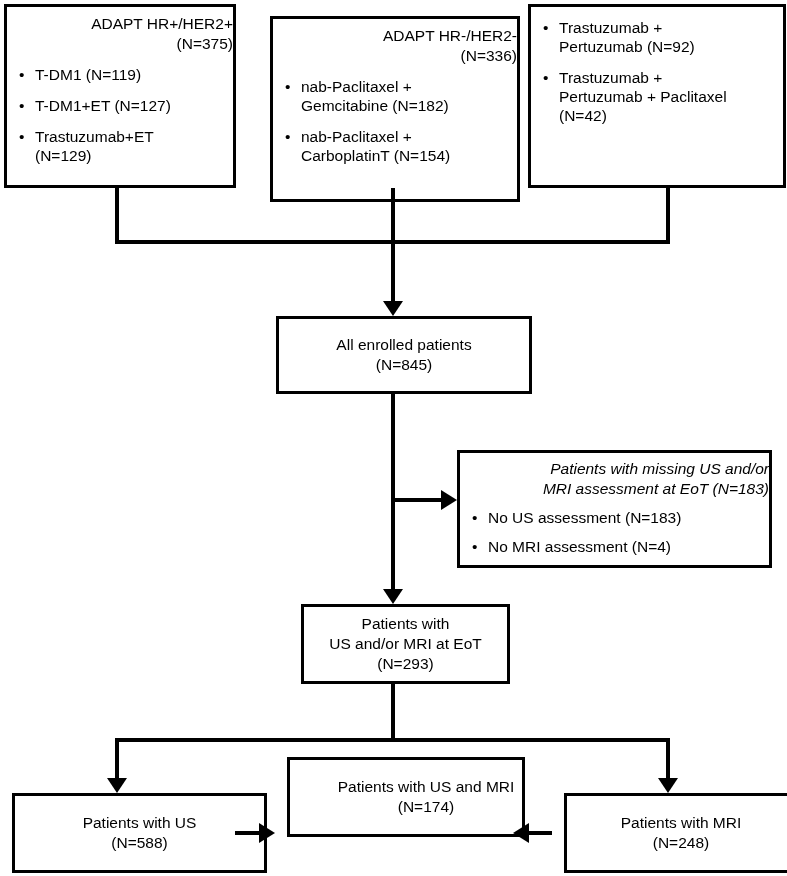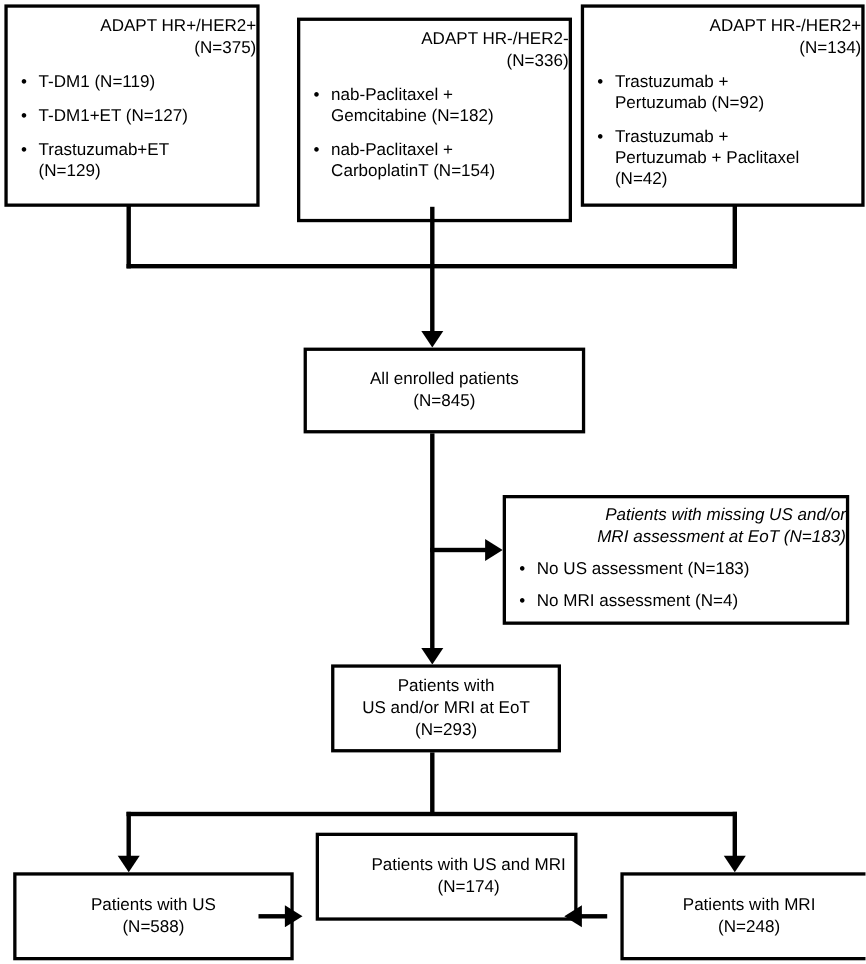--- a/index.html
+++ b/index.html
@@ -65,22 +65,20 @@
       </div>
       <div class="bullet">
         <span class="marker">•</span>
         <span class="btext">nab-Paclitaxel +
 CarboplatinT (N=154)</span>
       </div>
     </div>
   </div>
 
   <div class="box" style="left:528px;top:4px;width:258px;height:184px;">
-    <div class="title">ADAPT HR-/HER2+
-(N=134)</div>
     <div class="bullets">
       <div class="bullet">
         <span class="marker">•</span>
         <span class="btext">Trastuzumab +
 Pertuzumab (N=92)</span>
       </div>
       <div class="bullet">
         <span class="marker">•</span>
         <span class="btext">Trastuzumab +
 Pertuzumab + Paclitaxel

